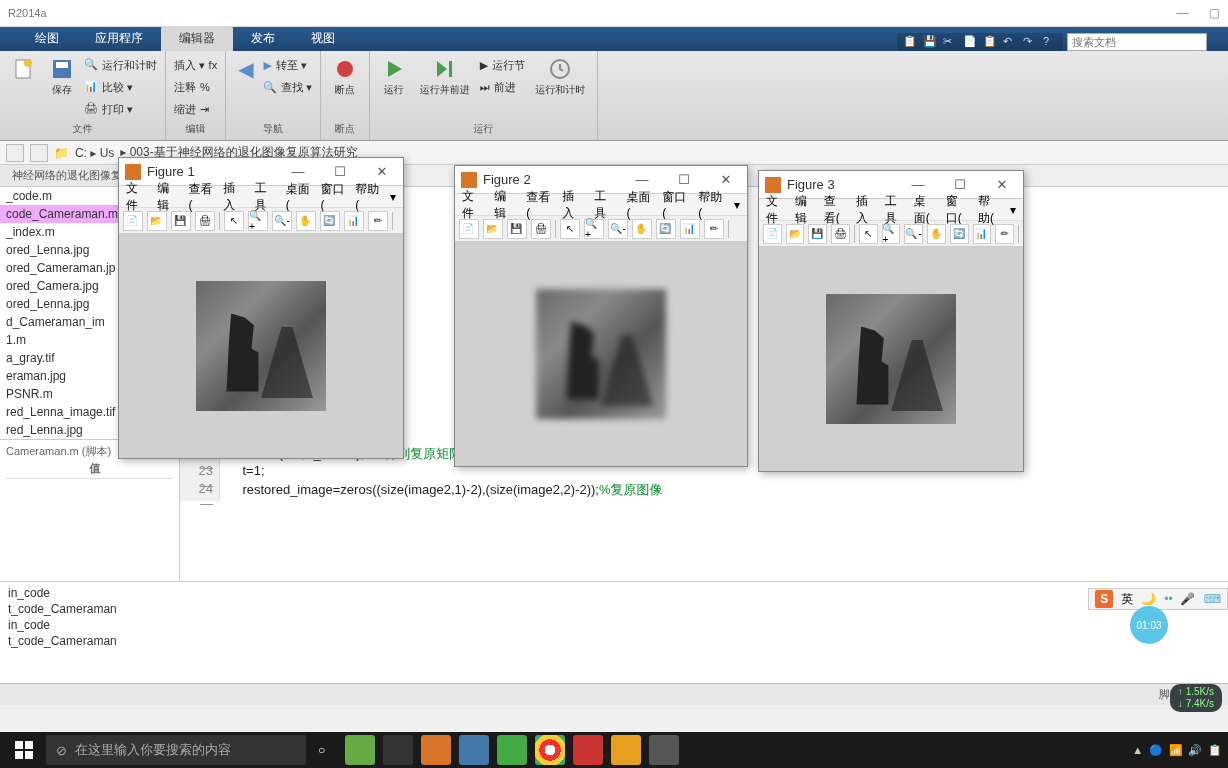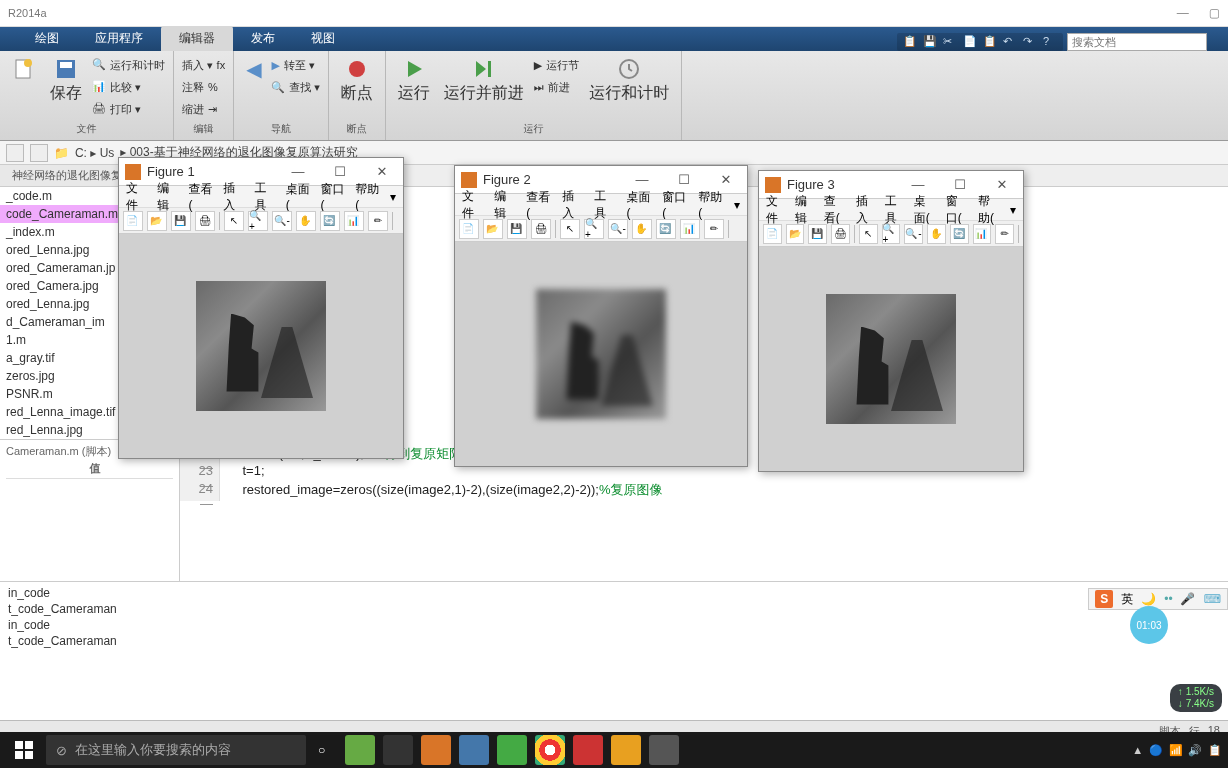--- a/index.html
+++ b/index.html
@@ -16,21 +16,21 @@
 .ribbon-qat { display: flex; gap: 6px; padding: 2px 6px; background: rgba(0,0,0,0.15); border-radius: 2px; }
 .ribbon-qat span { width: 14px; height: 14px; color: #cde; font-size: 11px; }
 .search-box { width: 140px; height: 18px; background: #fff; border: 1px solid #aaa; padding: 0 4px; font-size: 11px; color: #888; }
 
 .toolstrip { height: 90px; background: linear-gradient(#e8e8e8,#d4d4d4); border-bottom: 1px solid #999; display: flex; }
 .ts-group { border-right: 1px solid #b8b8b8; padding: 4px 8px; display: flex; flex-direction: column; }
 .ts-group-label { text-align: center; font-size: 10px; color: #555; margin-top: auto; }
 .ts-content { display: flex; gap: 6px; flex: 1; }
 .ts-big { display: flex; flex-direction: column; align-items: center; gap: 2px; padding: 2px 4px; cursor: pointer; }
 .ts-big-icon { width: 24px; height: 24px; }
-.ts-big-label { font-size: 16px; color: #333; text-align: right; }
+.ts-big-label { font-size: 10px; color: #333; text-align: right; }
 .ts-col { display: flex; flex-direction: column; gap: 2px; }
 .ts-small { display: flex; align-items: center; gap: 4px; font-size: 11px; color: #333; cursor: pointer; height: 20px; }
 .ts-small-icon { width: 14px; height: 14px; }
 
 .addressbar { height: 24px; background: #f4f4f4; border-bottom: 1px solid #ccc; display: flex; align-items: center; gap: 6px; padding: 0 6px; font-size: 12px; }
 .addr-btn { width: 18px; height: 18px; border: 1px solid #bbb; background: #eee; }
 .addr-path { color: #444; }
 
 .main-area { display: flex; height: 416px; }
 .sidebar { width: 180px; background: #fff; border-right: 1px solid #ccc; overflow: hidden; }
@@ -46,21 +46,21 @@
 .editor-tabs { height: 22px; background: #eee; border-bottom: 1px solid #ccc; display: flex; align-items: center; padding: 0 4px; gap: 4px; font-size: 11px; }
 .editor-tab { padding: 2px 8px; background: #fff; border: 1px solid #ccc; border-bottom: none; }
 .code-area { display: flex; font-family: Consolas, monospace; font-size: 13px; }
 .gutter { width: 40px; background: #f0f0f0; text-align: right; padding: 2px 6px; color: #888; border-right: 1px solid #ddd; }
 .gutter div { height: 18px; }
 .code-lines { flex: 1; padding: 2px 8px; }
 .code-lines div { height: 18px; white-space: pre; color: #222; }
 .comment { color: #0a8c2d; }
 .keyword { color: #0000cc; }
 
-.cmd-window { height: 139px; background: #fff; border-top: 1px solid #ccc; font-family: Consolas, monospace; font-size: 12px; padding: 4px 8px; color: #333; }
+.cmd-window { height: 102px; background: #fff; border-top: 1px solid #ccc; font-family: Consolas, monospace; font-size: 12px; padding: 4px 8px; color: #333; }
 .cmd-window div { height: 16px; }
 
 .statusbar { height: 22px; background: #e8e8e8; border-top: 1px solid #bbb; display: flex; align-items: center; padding: 0 8px; font-size: 11px; color: #555; }
 .statusbar-right { margin-left: auto; display: flex; gap: 8px; }
 
 .taskbar { position: absolute; bottom: 0; left: 0; right: 0; height: 36px; background: #1a1a1a; display: flex; align-items: center; padding: 0 6px; gap: 4px; }
 .win-start { width: 36px; height: 36px; display: flex; align-items: center; justify-content: center; color: #fff; }
 .search-tb { flex: 0 0 260px; height: 30px; background: #333; color: #aaa; display: flex; align-items: center; padding: 0 10px; font-size: 13px; border-radius: 2px; }
 .tb-icons { display: flex; gap: 8px; margin-left: 8px; }
 .tb-icon { width: 30px; height: 30px; background: #333; border-radius: 3px; }
@@ -255,21 +255,21 @@
         <div class="file-item">_code.m</div>
         <div class="file-item selected">code_Cameraman.m</div>
         <div class="file-item">_index.m</div>
         <div class="file-item">ored_Lenna.jpg</div>
         <div class="file-item">ored_Cameraman.jp</div>
         <div class="file-item">ored_Camera.jpg</div>
         <div class="file-item">ored_Lenna.jpg</div>
         <div class="file-item">d_Cameraman_im</div>
         <div class="file-item">1.m</div>
         <div class="file-item">a_gray.tif</div>
-        <div class="file-item">zeros.jpg</div>
+        <div class="file-item">eraman.jpg</div>
         <div class="file-item">PSNR.m</div>
         <div class="file-item">red_Lenna_image.tif</div>
         <div class="file-item">red_Lenna.jpg</div>
       </div>
     <div class="detail-panel">
       <div>Cameraman.m (脚本)</div>
       <div class="detail-header">
         <div class="detail-col"></div>
         <div class="detail-col">值</div>
       </div>

